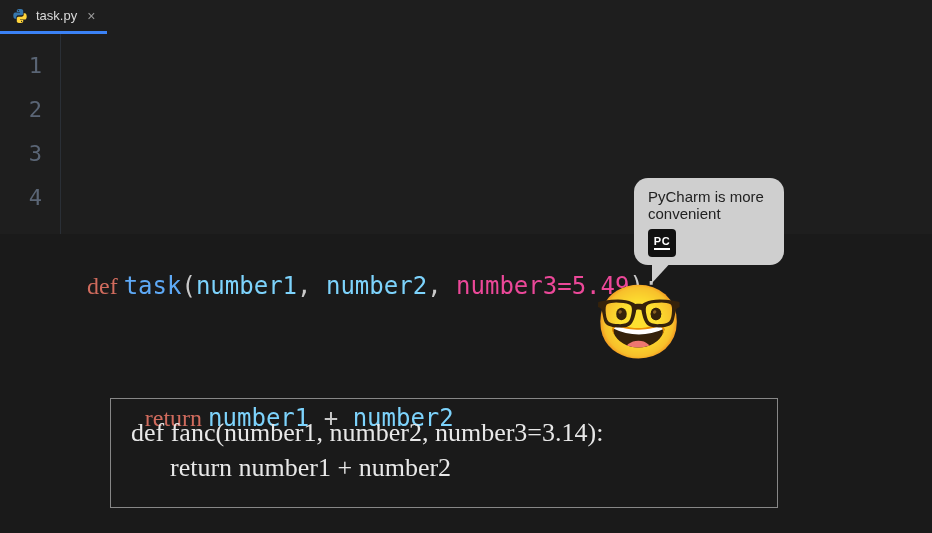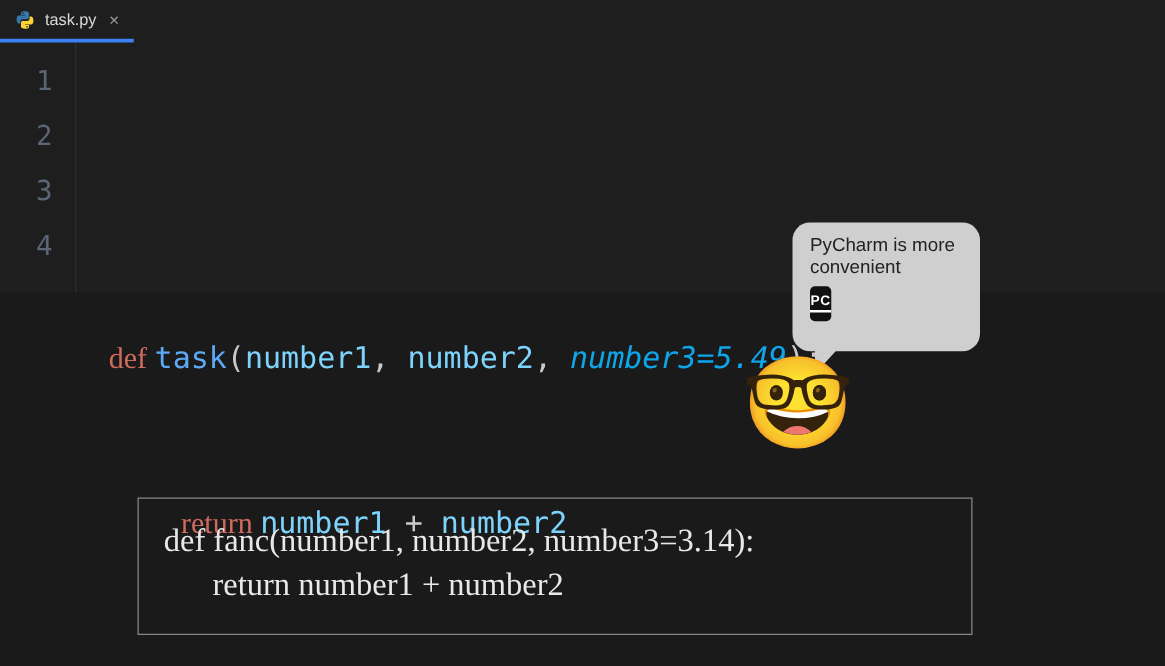--- a/index.html
+++ b/index.html
@@ -74,44 +74,44 @@
     flex: 1;
     padding: 10px 14px 0 26px;
     font-size: 24px;
     line-height: 44px;
     white-space: pre;
   }
   .line { height: 44px; }
   .kw  { color: #d06b5d; font-family: Liberation Serif, serif; }      
   .fn  { color: #5ea9f6; }      
   .id  { color: #7dd3fc; }      
-  .dim { color: #0ea5e9; font-style: italic; }      
+  .dim { color: #ec4899; }      
   .pn  { color: #c9c9c9; }
 
   
   .overlay {
     position: absolute;
     top: 178px;
     left: 634px;
     pointer-events: none;
   }
   .bubble {
     position: relative;
     width: 150px;
     background: #cfcfcf;
     border-radius: 14px;
-    padding: 10px 14px 24px 14px;
+    padding: 10px 14px 8px 14px;
     color: #222;
     font-family: -apple-system, Helvetica, Arial, sans-serif;
     font-size: 15px;
     line-height: 1.15;
   }
   .bubble-logo {
     margin-top: 6px;
-    width: 17px;
+    width: 28px;
     height: 28px;
     background: #111;
     border-radius: 4px;
     display: flex;
     align-items: center;
     justify-content: center;
     position: relative;
   }
   .bubble-logo .pc {
     color: #fff;

